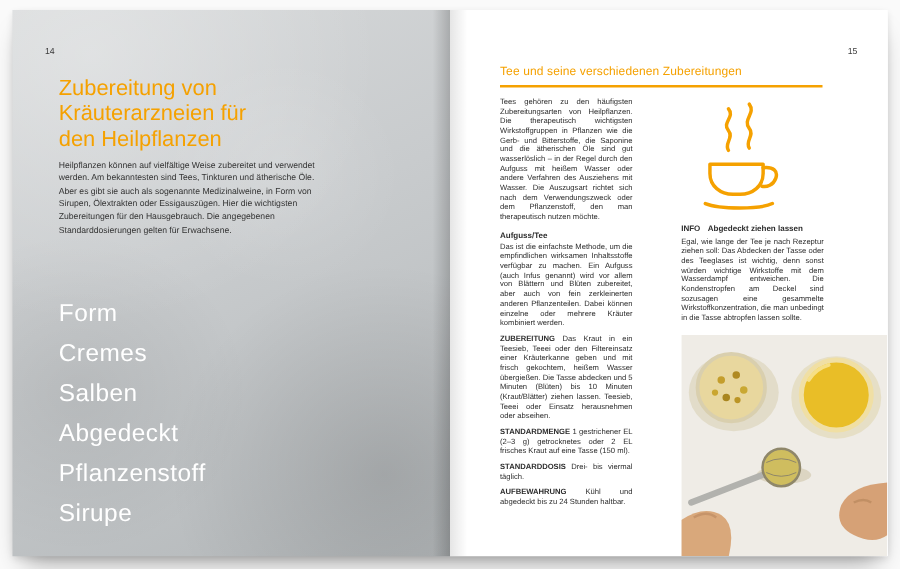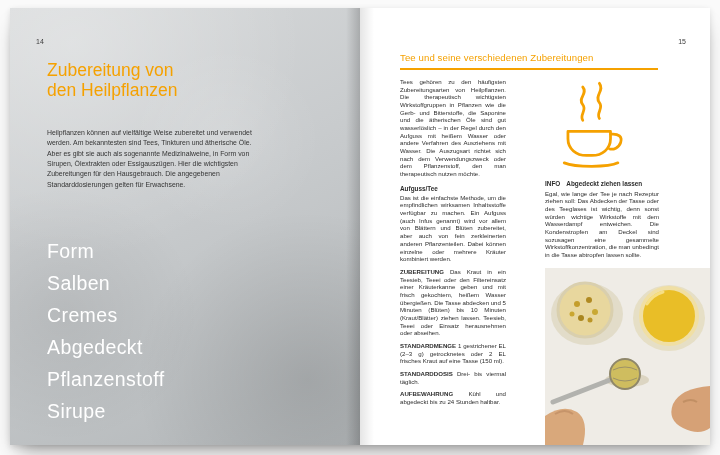--- a/index.html
+++ b/index.html
@@ -62,29 +62,30 @@
 </head>
 <body>
 
 <div class="spread">
 
   <div class="page page-left">
     <div class="pagenum pn-left">14</div>
 
     <h1 class="lp-title">
       <div>Zubereitung von</div>
+      <div>Kräuterarzneien für</div>
       <div>den Heilpflanzen</div>
     </h1>
 
     <p class="lp-intro">Heilpflanzen können auf vielfältige Weise zubereitet und verwendet werden. Am bekanntesten sind Tees, Tinkturen und ätherische Öle. Aber es gibt sie auch als sogenannte Medizinalweine, in Form von Sirupen, Ölextrakten oder Essigauszügen. Hier die wichtigsten Zubereitungen für den Hausgebrauch. Die angegebenen Standarddosierungen gelten für Erwachsene.</p>
 
     <ul class="lp-list">
       <li>Form</li>
+      <li>Cremes</li>
       <li>Salben</li>
-      <li>Cremes</li>
       <li>Abgedeckt</li>
       <li>Pflanzenstoff</li>
       <li>Sirupe</li>
     </ul>
   </div>
 
   <div class="page page-right">
     <div class="pagenum pn-right">15</div>
 
     <h2 class="rp-heading">Tee und seine verschiedenen Zubereitungen</h2>

